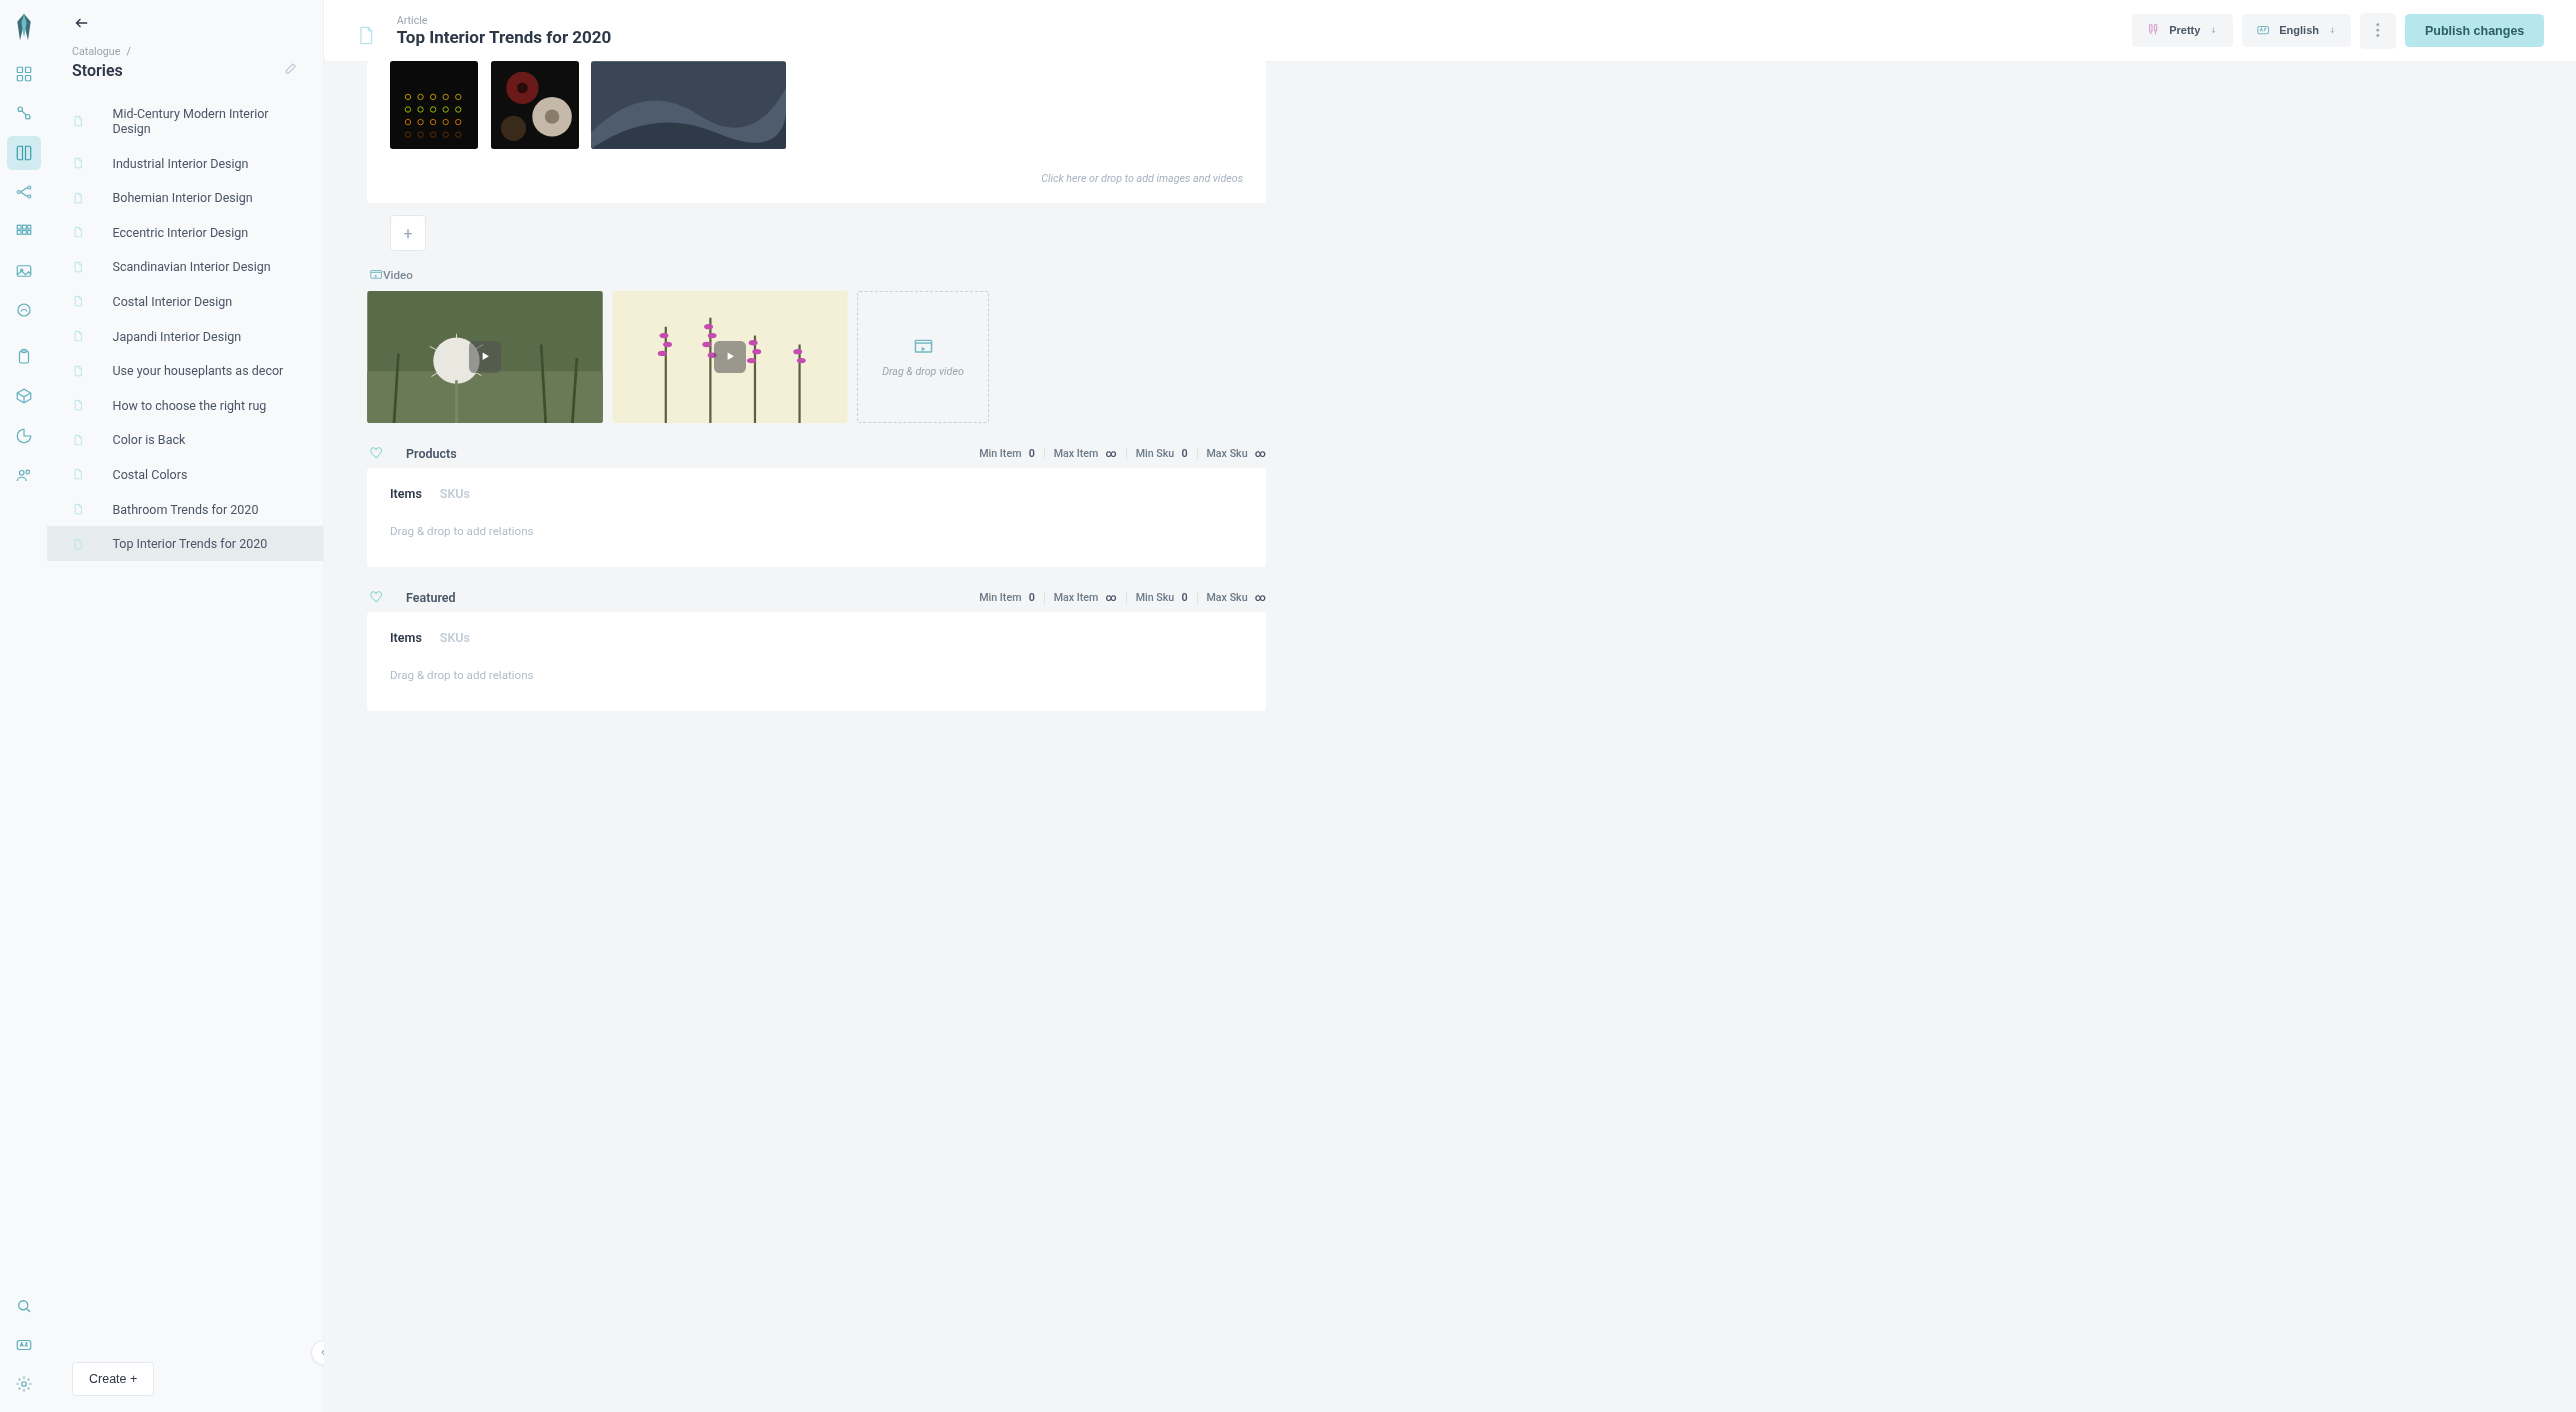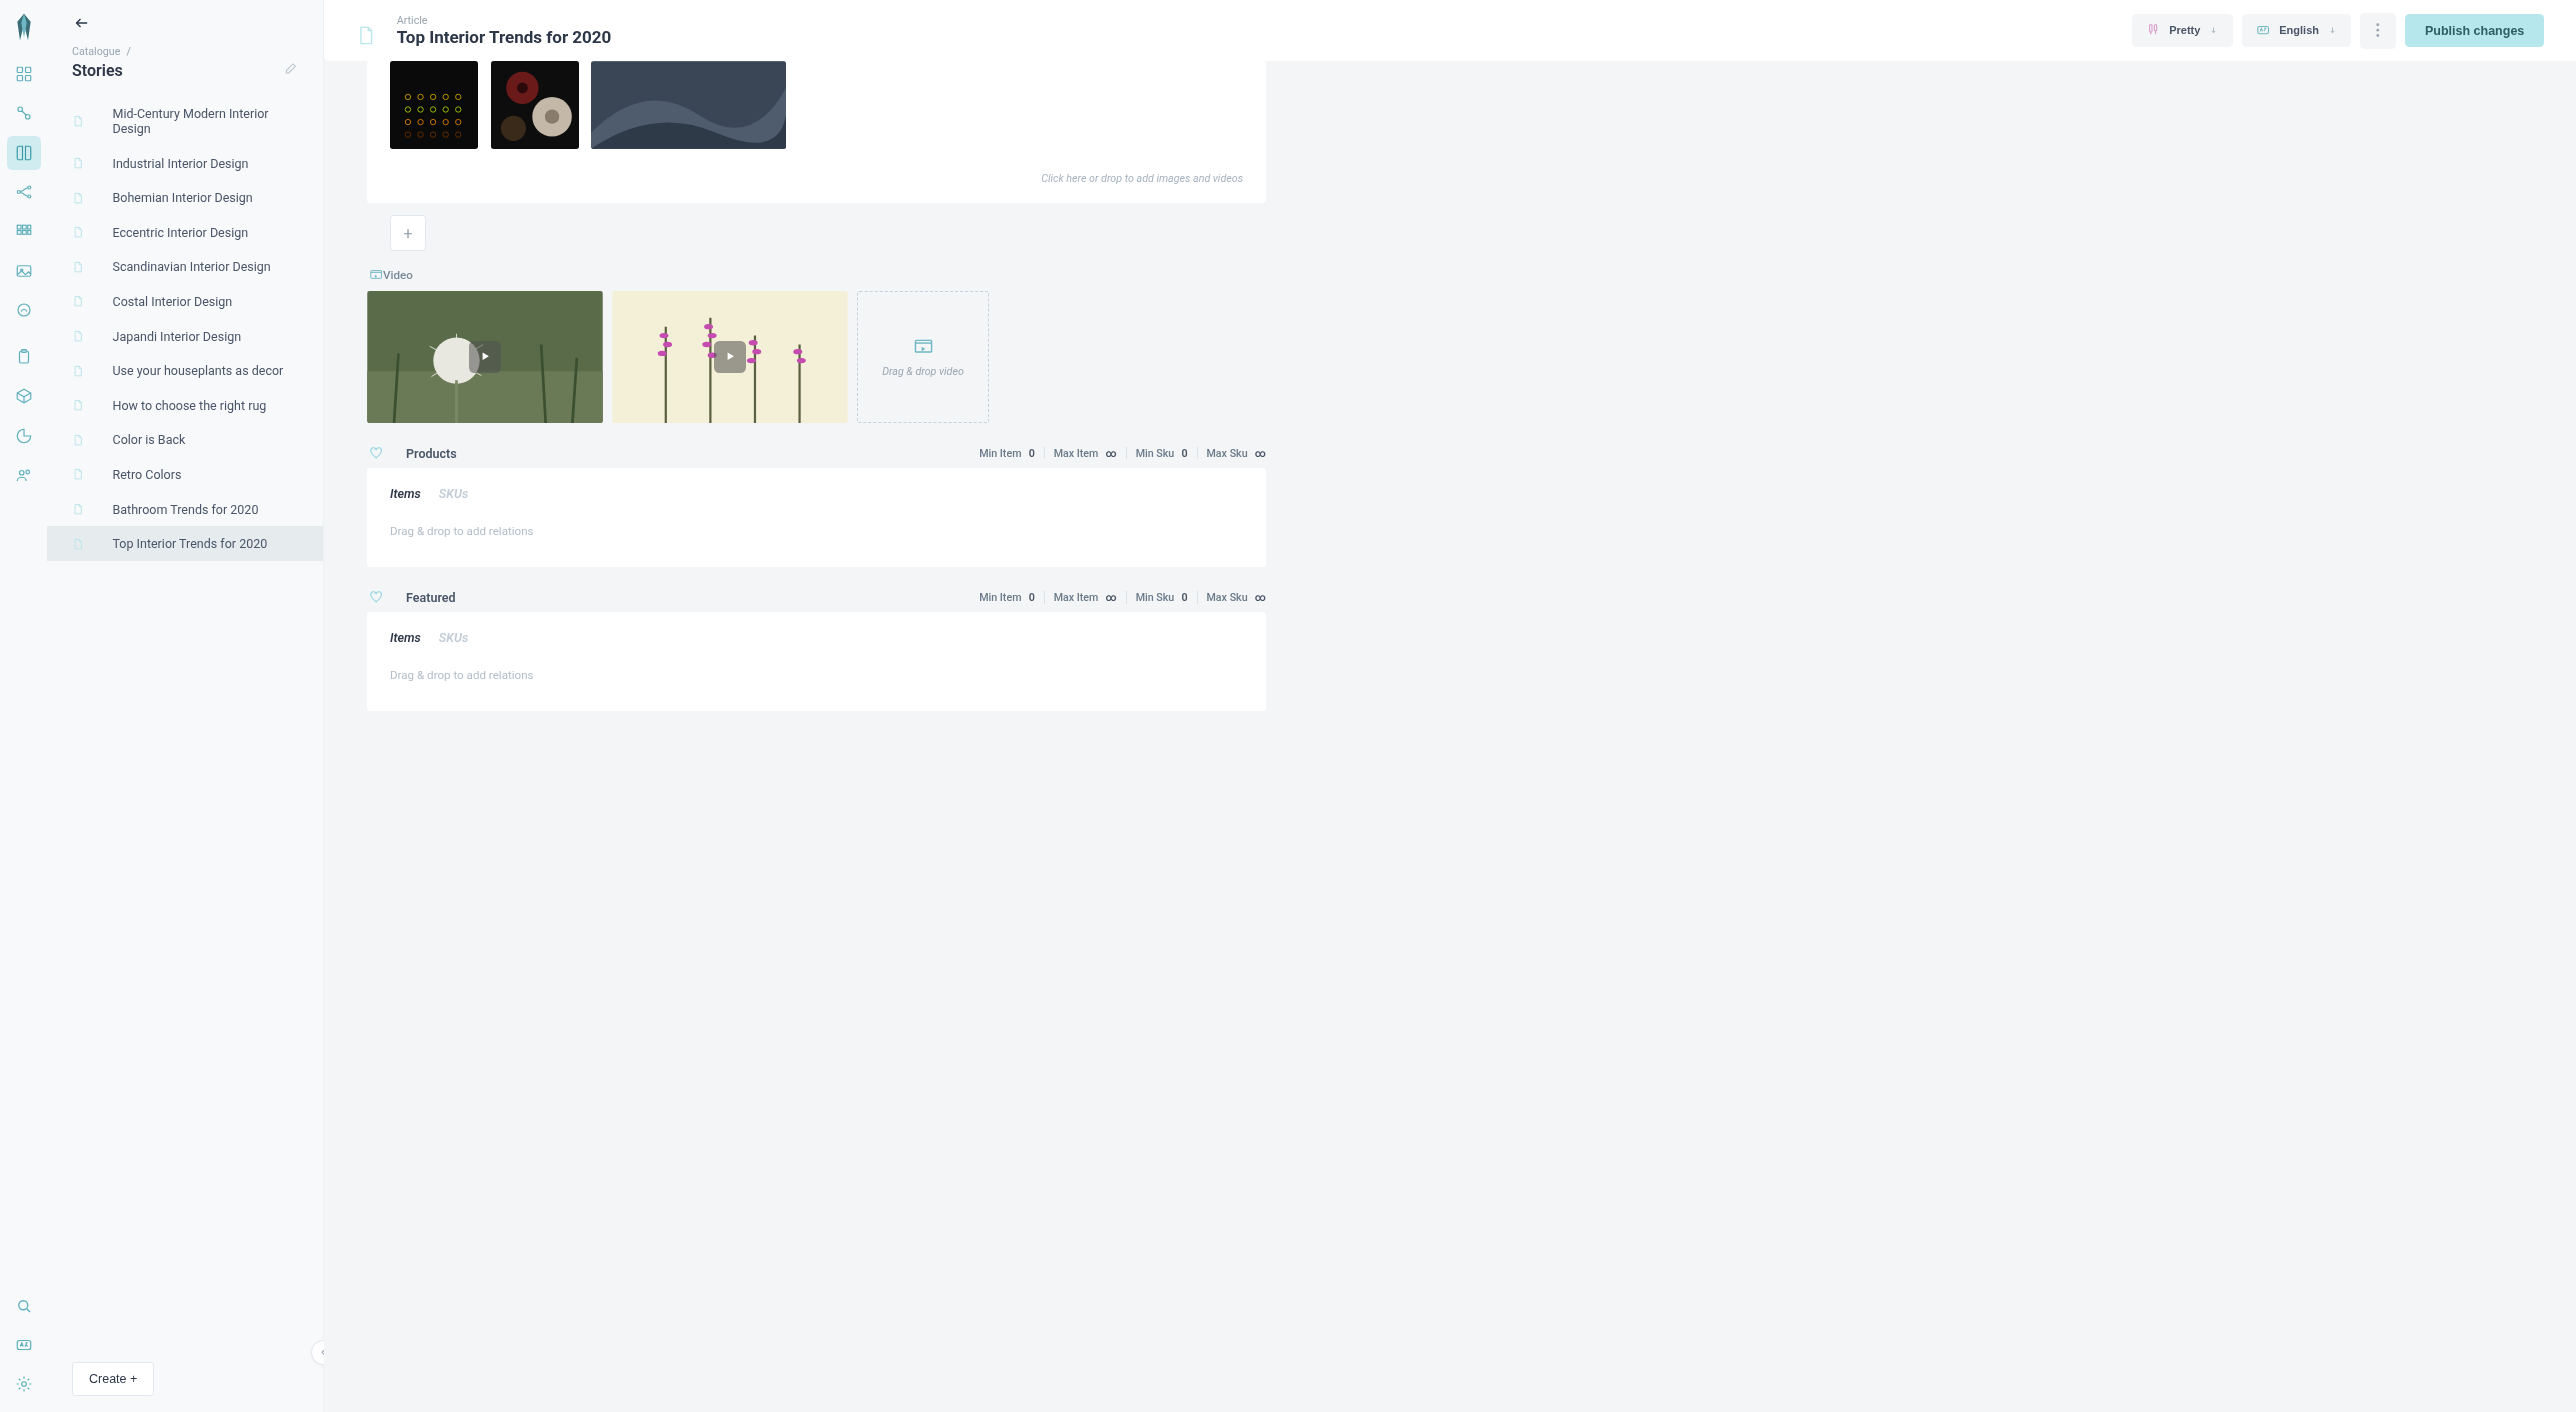--- a/index.html
+++ b/index.html
@@ -207,21 +207,21 @@
   .relation-title { font-size:12.5px; font-weight:600; color:#4a5568; margin-right:auto;}
   .relation-stats { display:flex; gap:9px; font-size:10.7px; color:#6b7a89; align-items:center;}
   .stat-group { display:flex; gap:7.2px; align-items:center;}
   .stat-label { color:#6b7a89; font-weight:500;}
   .stat-value { font-weight:600; color:#4a5568; }
   .stat-sep { width:0.9px; height:12.5px; background:#dbe2e8;}
   .relation-card {
     background:#fff; border-radius:3.6px; padding: 18px 23px 29px 23px;
     margin-bottom: 23px;
   }
-  .tabs { display:flex; gap:18px; margin-bottom: 23px; font-style: italic;}
+  .tabs { display:flex; gap:18px; margin-bottom: 23px;}
   .tab { font-size:12.5px; font-weight:600; color:#c1ccd6; cursor:pointer;}
   .tab.active { color:#2d3748; }
   .drop-hint { font-size:11.6px; color:#b2bdc8; }
 </style>
 </head>
 <body>
 
 <div class="app">
 
   <div class="icon-rail">
@@ -419,21 +419,21 @@
             <path d="M6 3 h8 l4 4 v14 h-12 Z"></path>
             <path d="M14 3 v4 h4"></path>
           </svg>
         <span>Color is Back</span>
       </div>
       <div class="story-item">
         <svg class="doc-icon" viewBox="0 0 24 24" fill="none" stroke="#b9e4ea" stroke-width="1.8">
             <path d="M6 3 h8 l4 4 v14 h-12 Z"></path>
             <path d="M14 3 v4 h4"></path>
           </svg>
-        <span>Retro Colors</span>
+        <span>Costal Colors</span>
       </div>
       <div class="story-item">
         <svg class="doc-icon" viewBox="0 0 24 24" fill="none" stroke="#b9e4ea" stroke-width="1.8">
             <path d="M6 3 h8 l4 4 v14 h-12 Z"></path>
             <path d="M14 3 v4 h4"></path>
           </svg>
         <span>Bathroom Trends for 2020</span>
       </div>
       <div class="story-item active">
         <svg class="doc-icon" viewBox="0 0 24 24" fill="none" stroke="#b9e4ea" stroke-width="1.8">

